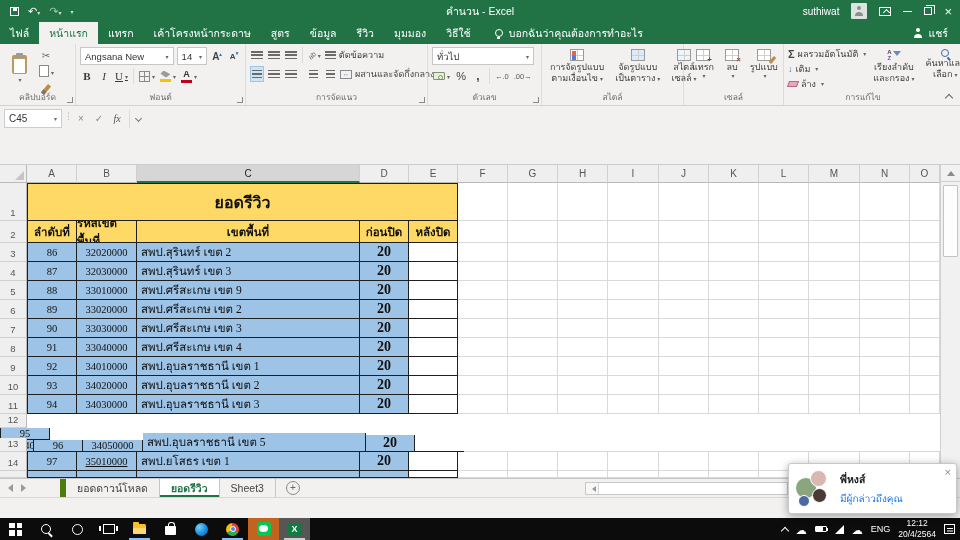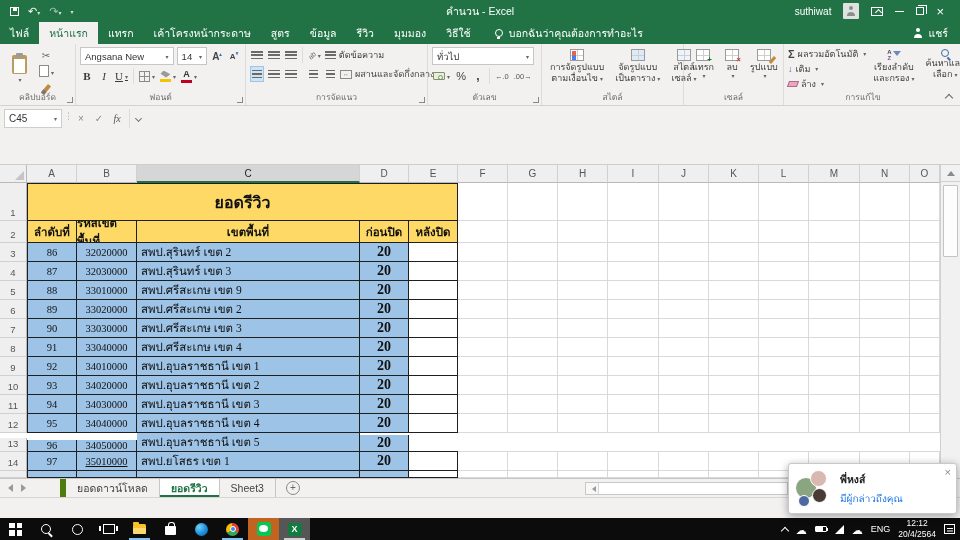--- a/index.html
+++ b/index.html
@@ -7,21 +7,21 @@
   .car{font-size:6px;color:#666;margin-left:2px}
   
   .titlebar{height:22px;background:#217346;color:#fff;display:flex;align-items:center;position:relative;font-size:10px}
   .qat{display:flex;align-items:center;gap:9px;padding:0 10px}
   .icn-save{width:9px;height:9px;border:1px solid #fff;position:relative}
   .icn-save::before{content:"";position:absolute;left:2px;top:0;width:4px;height:3px;background:#fff}
   .undo{font-size:11px;line-height:1;color:#fff}
   .redo{font-size:11px;line-height:1;color:#9fc7b0}
   .qcar{font-size:6px;color:#cfe3d8}
   .wtitle{position:absolute;left:50%;transform:translateX(-50%);font-size:10.5px;white-space:nowrap}
-  .tbright{margin-left:auto;display:flex;align-items:center;gap:12px;padding-right:16px}
+  .tbright{margin-left:auto;display:flex;align-items:center;gap:12px;padding-right:8px}
   .uname{font-size:10px}
   .avbox{width:16px;height:16px;background:#dfe3e0;display:flex;align-items:center;justify-content:center;border-radius:1px}
   .person{width:10px;height:10px;position:relative}
   .person::before{content:"";position:absolute;left:3px;top:0;width:4px;height:4px;border-radius:50%;background:#8a8f8c}
   .person::after{content:"";position:absolute;left:1px;bottom:0;width:8px;height:4px;border-radius:4px 4px 0 0;background:#8a8f8c}
   .person.white::before,.person.white::after{background:#fff}
   .ribopt{width:12px;height:9px;border:1px solid #fff;position:relative}
   .ribopt::after{content:"";position:absolute;left:3.5px;top:2px;width:4px;height:4px;border-left:1px solid #fff;border-top:1px solid #fff;transform:rotate(45deg)}
   .wmin{width:9px;height:1px;background:#fff}
   .wmax{width:8px;height:8px;border:1px solid #fff;position:relative}
@@ -708,41 +708,41 @@
         <div class="gempty" style="width: 50px;"></div>
         <div class="gempty" style="width: 50px;"></div>
         <div class="gempty" style="width: 51px;"></div>
         <div class="gempty" style="width: 50px;"></div>
         <div class="gempty" style="width: 50px;"></div>
         <div class="gempty" style="width: 50px;"></div>
         <div class="gempty" style="width: 51px;"></div>
         <div class="gempty" style="width: 50px;"></div>
         <div class="gempty" style="width: 30px;"></div>
       </div>
-      <div class="grow" style="height: 19px;">
+      <div class="grow" style="height: 19px; flex-direction: column;">
         <div class="grh">12</div>
         <div class="tcell td a lft" style="width: 50px;">95</div>
         <div class="tcell td b" style="width: 60px; text-align: right;">34040000</div>
         <div class="tcell td c" style="width: 223px;">สพป.อุบลราชธานี เขต 4</div>
         <div class="tcell td dd" style="width: 49px;">20</div>
         <div class="tcell td e" style="width: 49px;"></div>
         <div class="gempty" style="width: 50px;"></div>
         <div class="gempty" style="width: 50px;"></div>
         <div class="gempty" style="width: 50px;"></div>
         <div class="gempty" style="width: 51px;"></div>
         <div class="gempty" style="width: 50px;"></div>
         <div class="gempty" style="width: 50px;"></div>
         <div class="gempty" style="width: 50px;"></div>
         <div class="gempty" style="width: 51px;"></div>
         <div class="gempty" style="width: 50px;"></div>
         <div class="gempty" style="width: 30px;"></div>
       </div>
       <div class="grow" style="height: 19px; align-items: flex-end;">
         <div class="grh">13</div>
-        <div class="tcell td a lft" style="width: 50px;">96</div>
+        <div class="tcell td a lft" style="width: 50px; margin-left: 6px;">96</div>
         <div class="tcell td b" style="width: 60px;">34050000</div>
         <div class="tcell td c" style="width: 223px;">สพป.อุบลราชธานี เขต 5</div>
         <div class="tcell td dd" style="width: 49px;">20</div>
         <div class="tcell td e" style="width: 49px;"></div>
         <div class="gempty" style="width: 50px;"></div>
         <div class="gempty" style="width: 50px;"></div>
         <div class="gempty" style="width: 50px;"></div>
         <div class="gempty" style="width: 51px;"></div>
         <div class="gempty" style="width: 50px;"></div>
         <div class="gempty" style="width: 50px;"></div>

